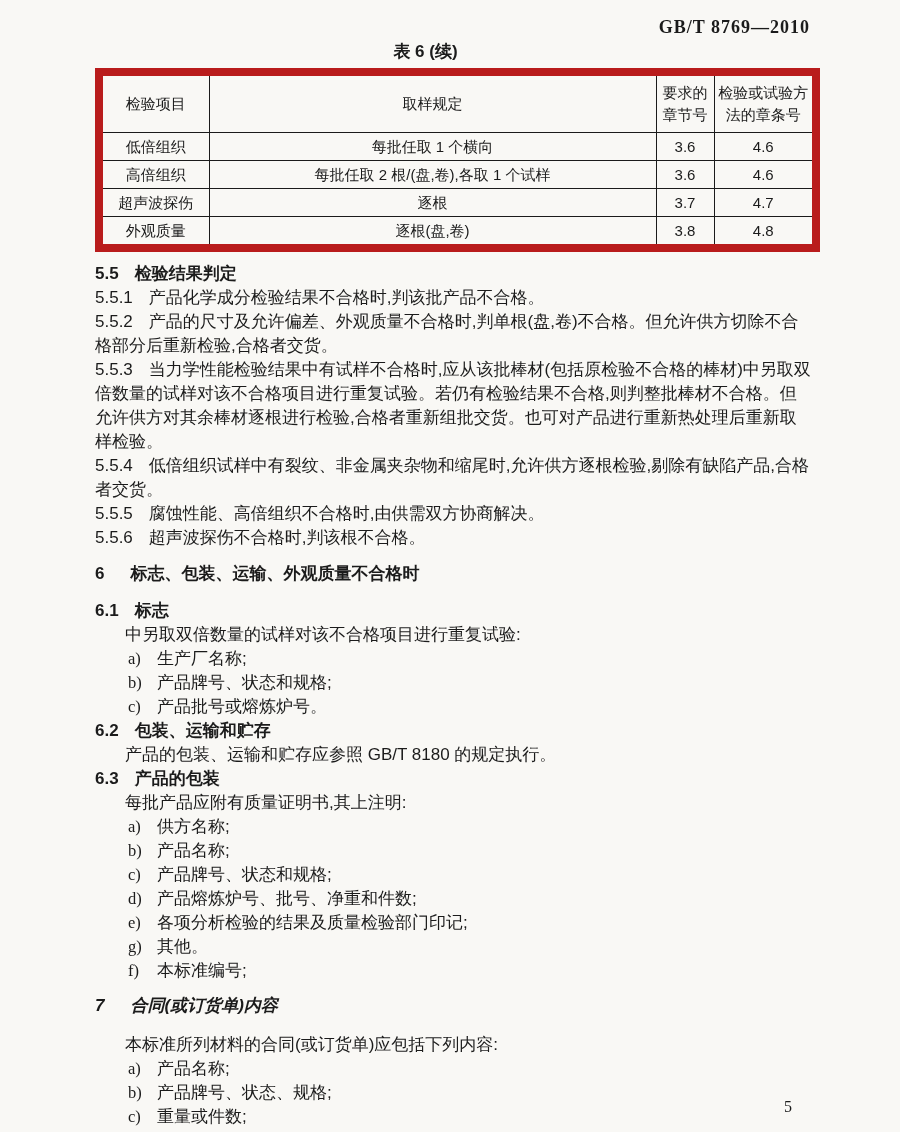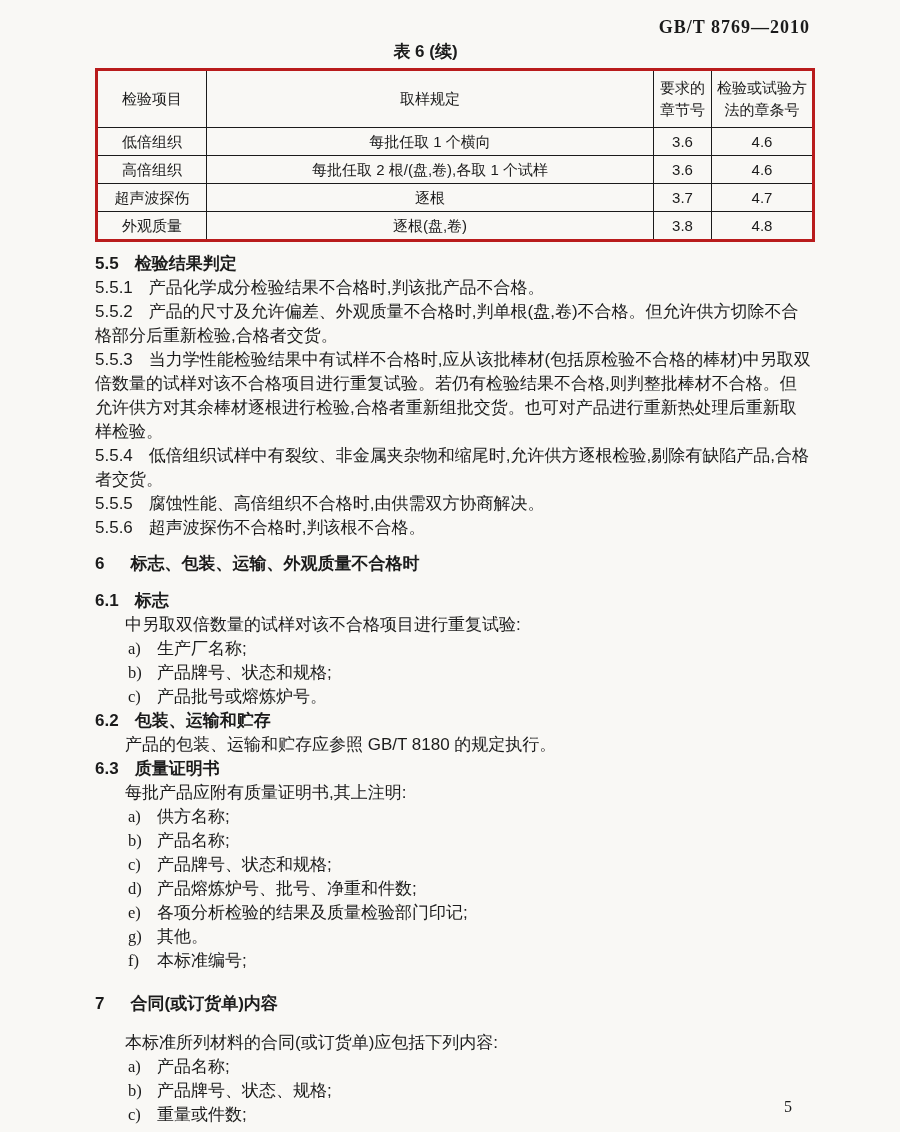--- a/index.html
+++ b/index.html
@@ -25,21 +25,21 @@
     margin:40px 0 0 0;
     text-align:center;
     transform:translateX(-28px);
     font-weight:bold;font-size:17px;line-height:24px;
   }
   table.spec-table{
     border-collapse:collapse;
     table-layout:fixed;
     width:717px;
     margin-top:4px;
-    border:3px solid #b91c1c;
+    border:8px solid #b91c1c;
     font-size:15px;
   }
   table.spec-table col.c1{width:110px;}
   table.spec-table col.c2{width:447px;}
   table.spec-table col.c3{width:58px;}
   table.spec-table col.c4{width:102px;}
   table.spec-table th,table.spec-table td{
     border:1px solid #1b1b1b;
     font-weight:normal;
     padding:0;
@@ -48,21 +48,21 @@
     line-height:22px;
   }
   table.spec-table thead th{height:56px;}
   table.spec-table tbody td{height:27px;}
   td.sampling{text-align:left;padding-left:14px;}
   th.wrap{padding:0 2px;}
   
   .para,.h2,.h1,.indent-p,.li{font-size:17px;line-height:24px;margin:0;}
   .h2,.h1{font-weight:bold;}
   .h1{margin-top:12px;margin-bottom:13px;}
-  .h1.sec7{margin-top:19px;margin-bottom:15px;}
+  .h1.sec7{margin-top:11px;margin-bottom:15px;font-style:italic;}
   .h2{margin-top:0;}
   .sec55-h{margin-top:10px;font-weight:bold;}
   .num1{margin-right:26px;}
   .num2{margin-right:16px;}
   .num3{margin-right:16px;}
   .indent-p{padding-left:30px;}
   .li{padding-left:33px;}
   .li-tag{
     display:inline-block;width:29px;
     font-family:"Liberation Serif",serif;
@@ -140,21 +140,21 @@
 
     <p class="h2"><span class="num2">6.1</span><span>标志</span></p>
     <p class="indent-p">中另取双倍数量的试样对该不合格项目进行重复试验:</p>
     <div class="li"><span class="li-tag">a)</span><span>生产厂名称;</span></div>
     <div class="li"><span class="li-tag">b)</span><span>产品牌号、状态和规格;</span></div>
     <div class="li"><span class="li-tag">c)</span><span>产品批号或熔炼炉号。</span></div>
 
     <p class="h2"><span class="num2">6.2</span><span>包装、运输和贮存</span></p>
     <p class="indent-p">产品的包装、运输和贮存应参照 GB/T 8180 的规定执行。</p>
 
-    <p class="h2"><span class="num2">6.3</span><span>质量证明书</span></p>
+    <p class="h2"><span class="num2">6.3</span><span>产品的包装</span></p>
     <p class="indent-p">每批产品应附有质量证明书,其上注明:</p>
     <div class="li"><span class="li-tag">a)</span><span>供方名称;</span></div>
     <div class="li"><span class="li-tag">b)</span><span>产品名称;</span></div>
     <div class="li"><span class="li-tag">c)</span><span>产品牌号、状态和规格;</span></div>
     <div class="li"><span class="li-tag">d)</span><span>产品熔炼炉号、批号、净重和件数;</span></div>
     <div class="li"><span class="li-tag">e)</span><span>各项分析检验的结果及质量检验部门印记;</span></div>
     <div class="li"><span class="li-tag">g)</span><span>其他。</span></div>
     <div class="li"><span class="li-tag">f)</span><span>本标准编号;</span></div>
 
     <p class="h1 sec7"><span class="num1">7</span><span>合同(或订货单)内容</span></p>

